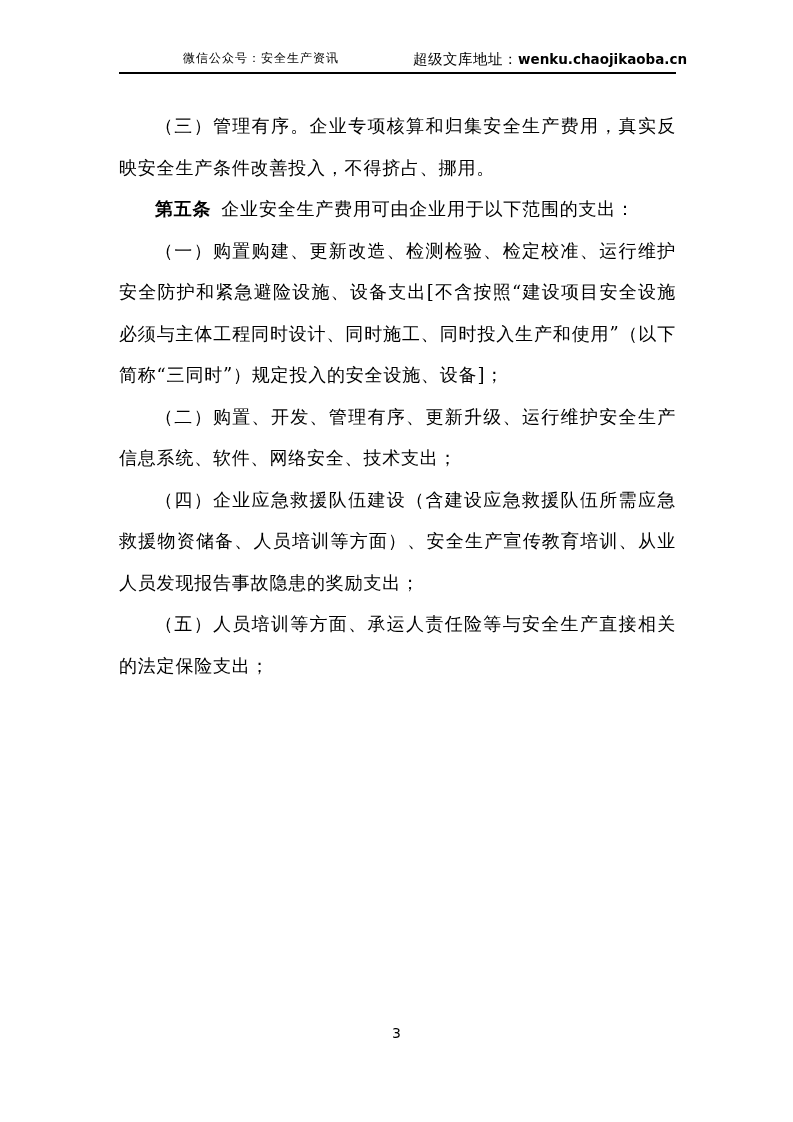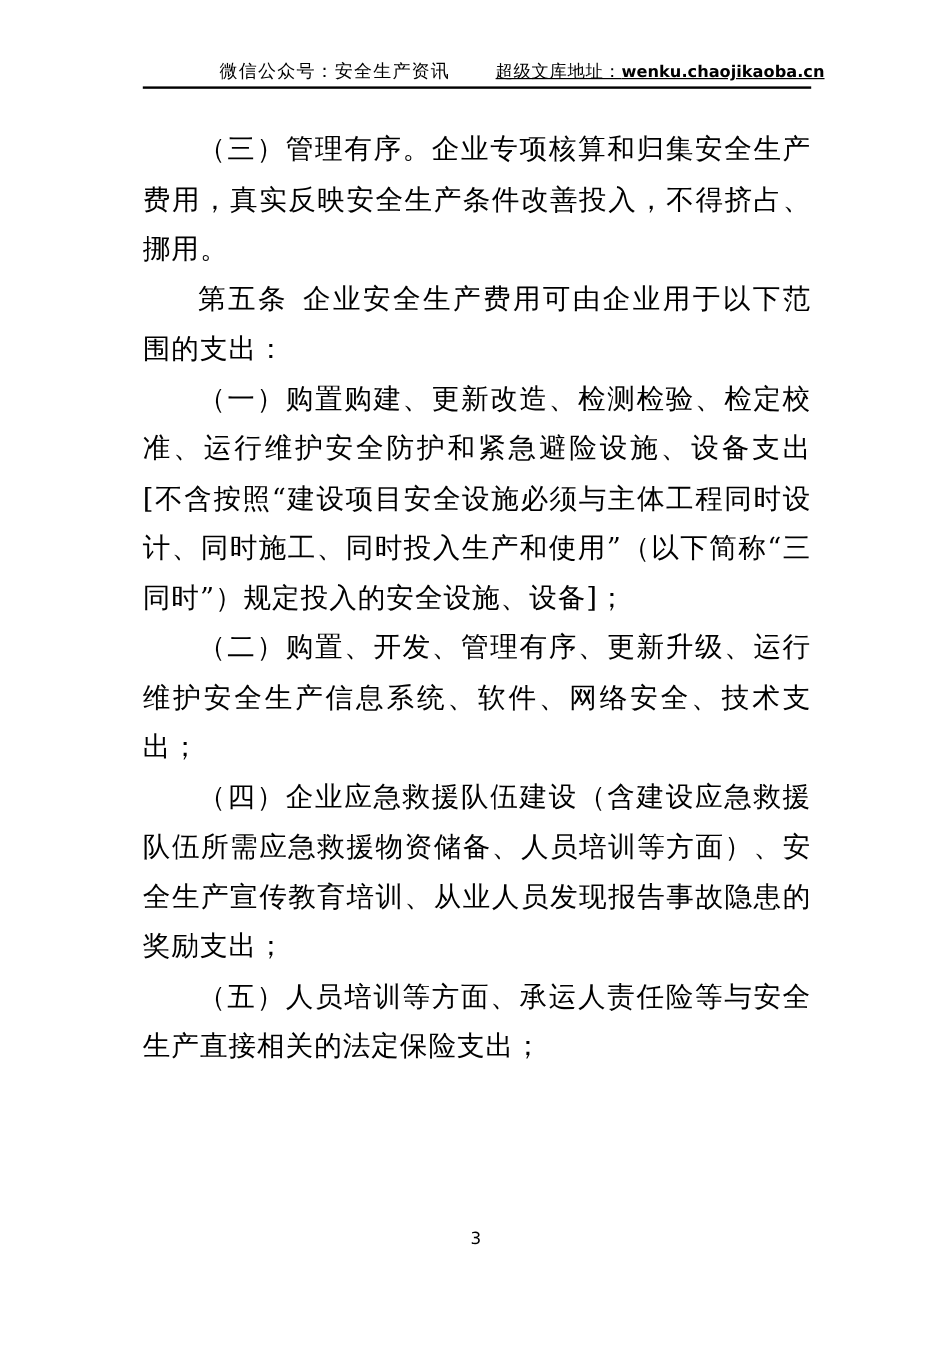--- a/index.html
+++ b/index.html
@@ -22,32 +22,31 @@
     position: absolute;
     left: 119px;
     top: 0;
     width: 557px;
     height: 74px;
   }
   .header-left {
     position: absolute;
     left: 64px;
     top: 50px;
-    font-size: 15px;
+    font-size: 12px;
     letter-spacing: 1px;
     white-space: nowrap;
   }
   .header-right {
     position: absolute;
     left: 294px;
     top: 50px;
     font-size: 14.5px;
     letter-spacing: 0.5px;
     white-space: nowrap;
-    text-decoration: underline;
   }
   .header-right .url {
     font-family: "DejaVu Sans", "Liberation Sans", sans-serif;
     font-weight: bold;
     font-size: 13.5px;
     letter-spacing: 0;
   }
   .header-rule {
     position: absolute;
     left: 119px;
@@ -56,33 +55,33 @@
     height: 2px;
     background: #000000;
   }
 
   
   .doc-body {
     position: absolute;
     left: 119px;
     top: 105px;
     width: 557px;
-    font-size: 23px;
+    font-size: 18px;
     line-height: 41.5px;
     letter-spacing: 0.8px;
     text-align: justify;
     text-justify: inter-ideograph;
   }
   .doc-body p {
     margin: 0;
     padding: 0;
     text-indent: 2em;
   }
   .doc-body .lead-bold {
-    font-weight: normal;
+    font-weight: bold;
     margin-right: 0.55em;
   }
 
   
   .page-number {
     position: absolute;
     left: 0;
     top: 1025px;
     width: 100%;
     text-align: center;

